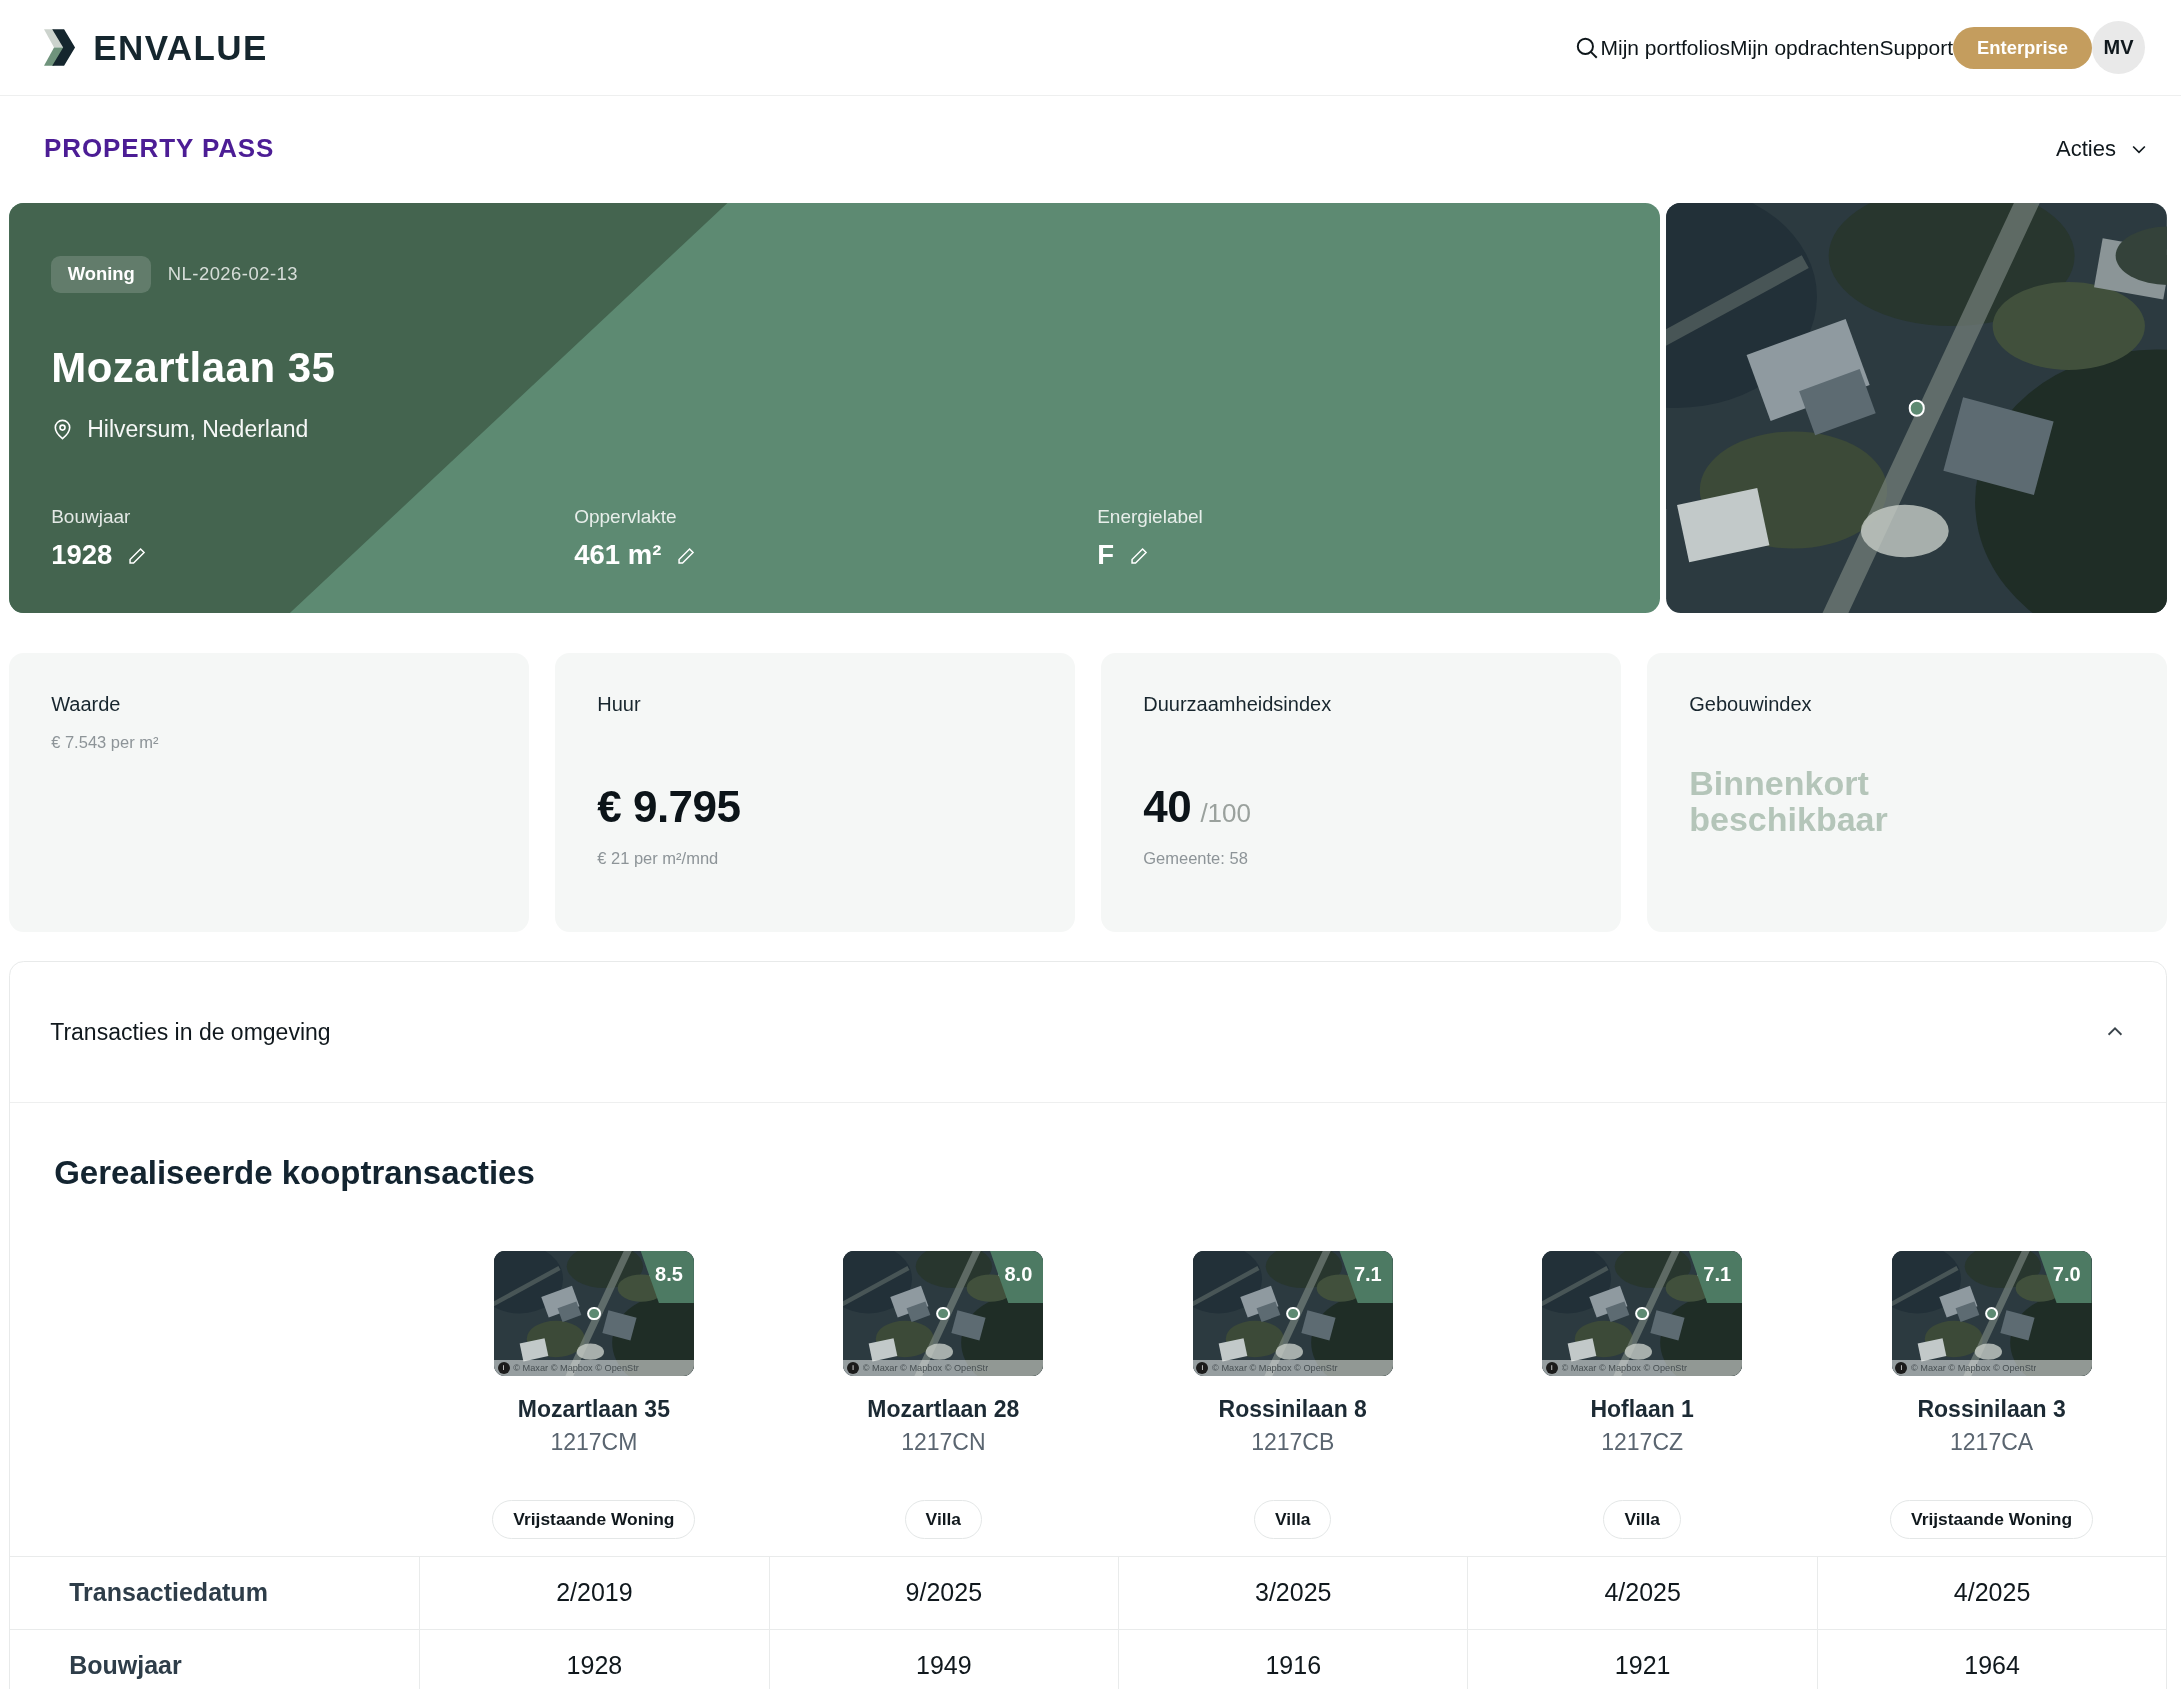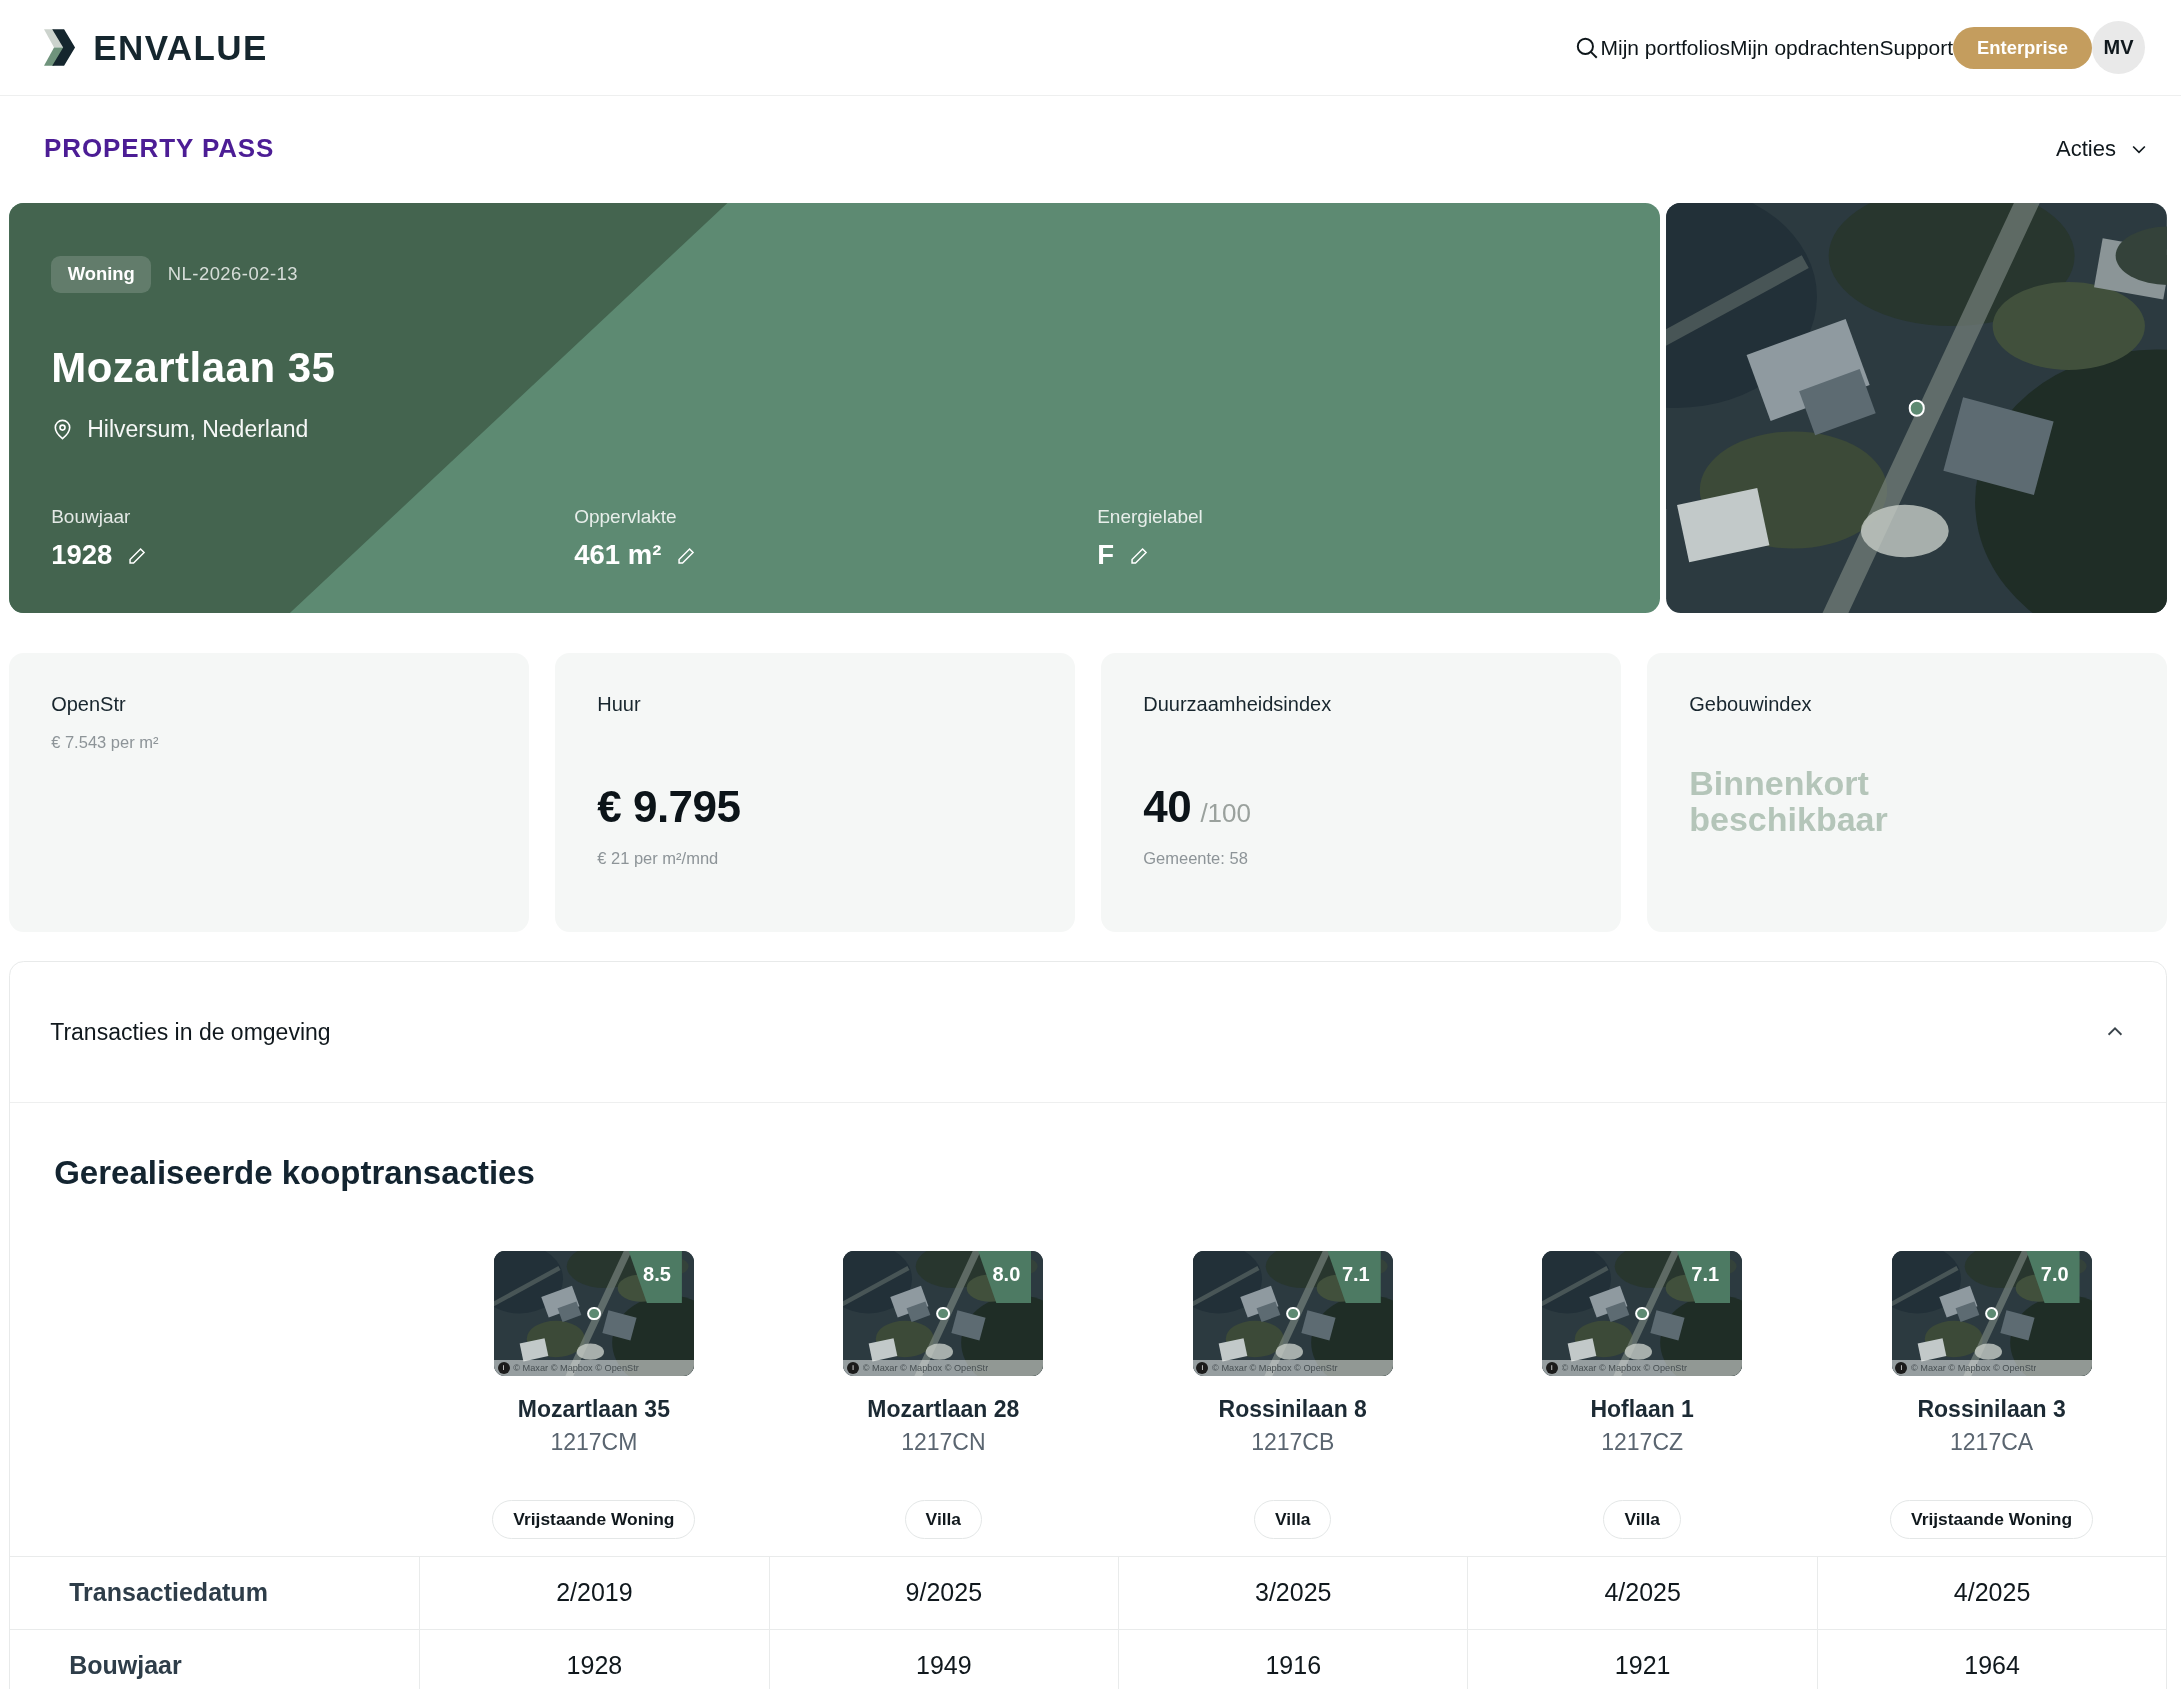--- a/index.html
+++ b/index.html
@@ -86,21 +86,21 @@
   .trans-title { font-size:23px; font-weight:500; color:#10181d; }
   .sub-title { margin:51px 0 0 44px; font-size:33px; font-weight:800; color:#132430; }
   .grid-cols { display:grid; grid-template-columns:409px repeat(5,1fr); }
   .cards-row { margin-top:59px; }
   .prop-cell { display:flex; flex-direction:column; align-items:center; }
   .thumb {
     width:200px; height:125px; border-radius:11px; position:relative; overflow:hidden; background:#2c3a40;
   }
   .thumb svg.sat-img { width:100%; height:100%; display:block; }
   .score-badge {
-    position:absolute; top:0; right:12px; width:70px; height:52px; background:#4d7a63;
+    position:absolute; top:0; right:0; width:70px; height:52px; background:#4d7a63;
     clip-path:polygon(24% 0, 100% 0, 100% 100%, 50% 100%);
     display:flex; align-items:center; justify-content:flex-end; padding:0 11px 5.5px 0;
     color:#fff; font-size:20px; font-weight:700;
   }
   .thumb .map-marker { width:13.8px; height:13.8px; border-width:2.3px; }
   .attribution {
     position:absolute; left:0; right:0; bottom:0; height:16.5px;
     background:rgba(238,240,238,0.55); display:flex; align-items:center; gap:3.7px; padding:0 3.7px;
   }
   .attr-icon {
@@ -242,21 +242,21 @@
   <div class="hero-photo">
     <svg class="sat-img" viewBox="0 0 546 447" width="501" height="410">
         <use href="#satmap"></use>
       </svg>
     <span class="map-marker"></span>
   </div>
 </section>
 
 <section class="stats-row">
   <div class="stat-card">
-    <div class="stat-label">OpenStr</div>
+    <div class="stat-label">Waarde</div>
     <div class="stat-sub">€ 7.543 per m²</div>
   </div>
   <div class="stat-card">
     <div class="stat-label">Huur</div>
     <div class="stat-value">€ 9.795</div>
     <div class="stat-sub">€ 21 per m²/mnd</div>
   </div>
   <div class="stat-card">
     <div class="stat-label">Duurzaamheidsindex</div>
     <div class="stat-value">

